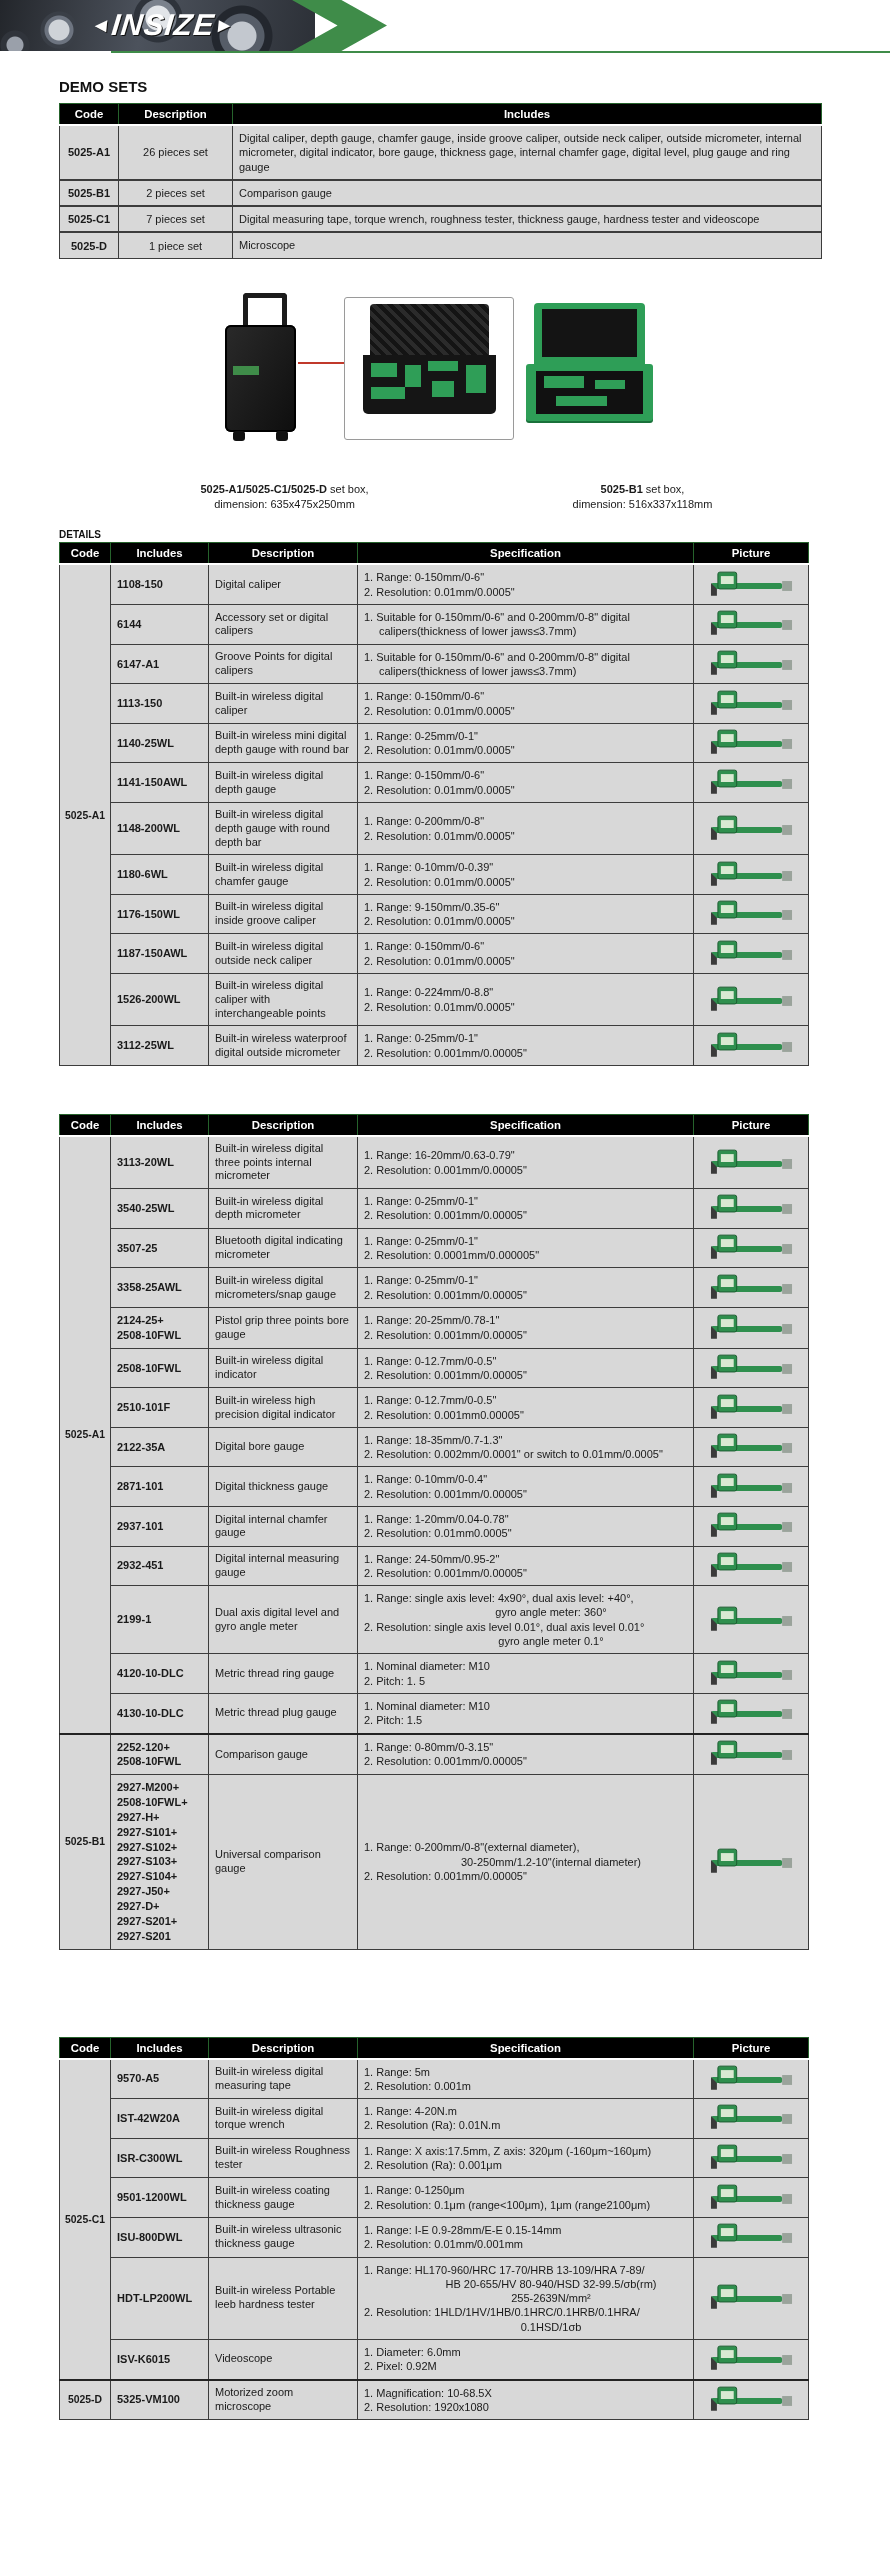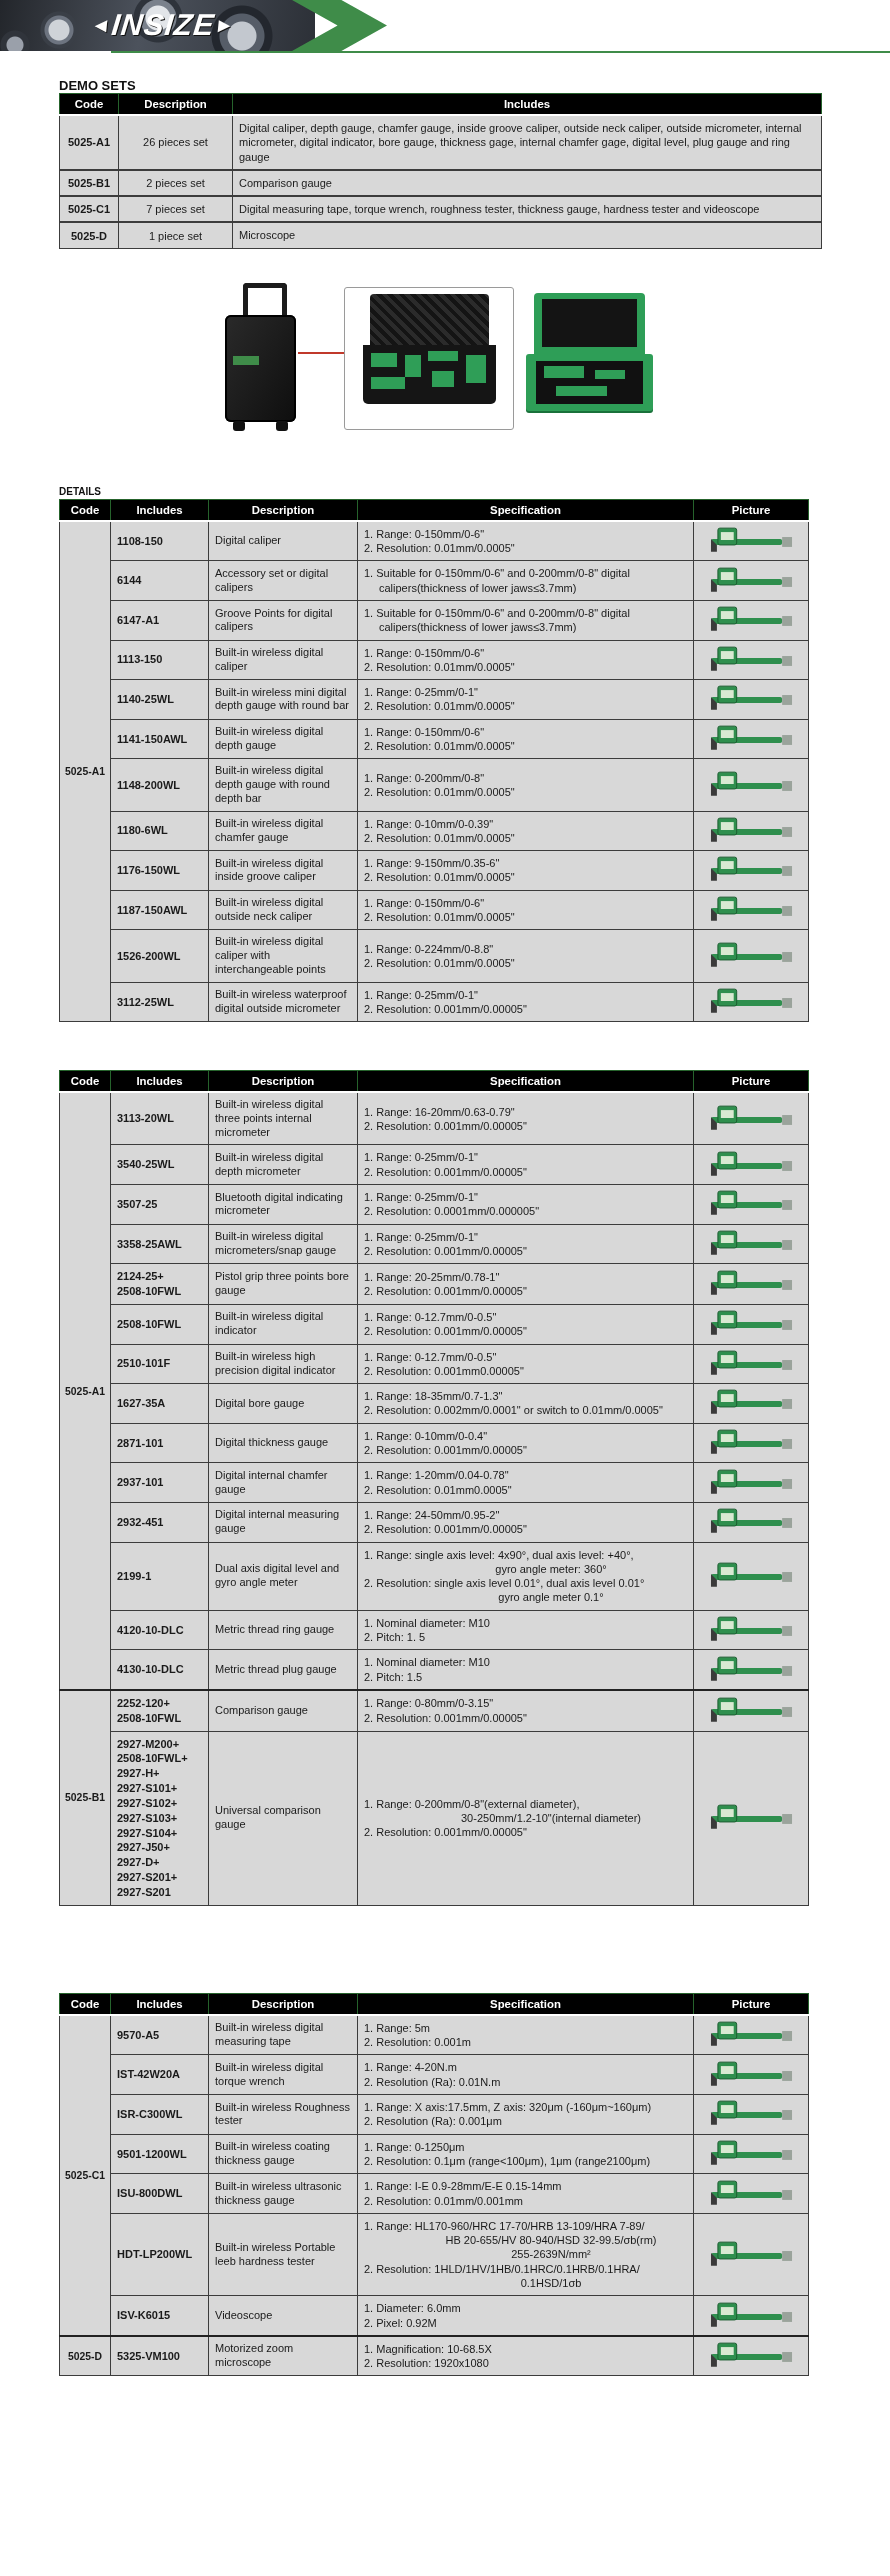--- a/index.html
+++ b/index.html
@@ -15,21 +15,21 @@
       radial-gradient(circle at 15px 45px, #9aa0aa 0 8px, #30343b 9px 14px, transparent 15px),
       linear-gradient(100deg,#23262b 0%,#4c525c 45%,#2c3037 100%);}
   .hdr-chev{position:absolute;left:292px;top:0;width:95px;height:51px;background:#3f8c49;
     clip-path:polygon(0 0,52% 0,100% 50%,52% 100%,0 100%,48% 50%);}
   .logo{position:absolute;left:91px;top:8px;color:#fff;font-weight:bold;font-style:italic;
     font-size:30px;letter-spacing:1px;transform:skewX(-6deg);text-shadow:1px 1px 0 #111;}
   .logo .arr{font-size:20px;vertical-align:3px;font-style:normal;}
   .hdr-line{position:absolute;left:111px;right:0;top:51px;height:2px;background:#3f8c49;}
 
   .content{padding:0 0 0 59px;}
-  h1.demo{font-size:13px;font-weight:bold;margin:24px 0 0 0;color:#111;}
+  h1.demo{font-size:15px;font-weight:bold;margin:24px 0 8px 0;color:#111;}
   h2.details{font-size:10px;font-weight:bold;margin:18px 0 2px 0;color:#111;}
 
   
   table{border-collapse:collapse;table-layout:fixed;}
   th{background:#000000;color:#fff;font-size:11.4px;font-weight:bold;padding:4px 2px;
      border:1px solid #26632c;border-bottom:2px solid #fff;}
   td{background:#d8d8d8;border:1px solid #3c3c3c;font-size:11px;vertical-align:middle;padding:5px 6px;}
   .sets{width:762px;margin-bottom:16px;}
   .sets col.c1{width:59px}.sets col.c2{width:114px}.sets col.c3{width:589px}
   .sets td.code{font-weight:bold;text-align:center;padding:4px 2px;}
@@ -149,20 +149,30 @@
           <i></i>
         </div>
       <div class="tray">
         <b></b>
         <i style="left:18px;top:12px;width:40px;height:12px"></i>
         <i style="left:69px;top:16px;width:30px;height:9px"></i>
         <i style="left:30px;top:32px;width:51px;height:10px"></i>
       </div>
     </div>
   </div>
+  <div class="captions">
+    <div class="cap c1">
+      <div><b>5025-A1/5025-C1/5025-D</b><span> set box,</span></div>
+      <div>dimension: 635x475x250mm</div>
+    </div>
+    <div class="cap c2">
+      <div><b>5025-B1</b><span> set box,</span></div>
+      <div>dimension: 516x337x118mm</div>
+    </div>
+  </div>
 
   <h2 class="details">DETAILS</h2>
 
   <div id="details-container">
       <table class="dtl">
         <colgroup>
           <col class="c1">
           <col class="c2">
           <col class="c3">
           <col class="c4">
@@ -518,21 +528,21 @@
             <td class="pic"><span><svg width="85" height="30" viewBox="0 0 86 30">
                   <rect x="2" y="14" width="72" height="6" rx="2" fill="#2f8f4e"></rect>
                   <rect x="9" y="3" width="19" height="17" rx="2" fill="#2f8f4e" stroke="#1c5d31"></rect>
                   <rect x="12" y="7" width="13" height="8" fill="#d9e9d2"></rect>
                   <path d="M2 14 L2 27 L8 27 L8 20 Z" fill="#3a3a3a"></path>
                   <rect x="74" y="12" width="10" height="10" fill="#9aa39b"></rect>
                 </svg></span></td>
           </tr>
           <tr>
             <td class="inc">
-              <div>1627-35A</div>
+              <div>2122-35A</div>
             </td>
             <td class="desc">Digital bore gauge</td>
             <td class="spec">
               <div class="it">1. Range: 18-35mm/0.7-1.3"</div>
               <div class="it">2. Resolution: 0.002mm/0.0001" or switch to 0.01mm/0.0005"</div>
             </td>
             <td class="pic"><span><svg width="85" height="30" viewBox="0 0 86 30">
                   <rect x="2" y="14" width="72" height="6" rx="2" fill="#2f8f4e"></rect>
                   <rect x="9" y="3" width="19" height="17" rx="2" fill="#2f8f4e" stroke="#1c5d31"></rect>
                   <rect x="12" y="7" width="13" height="8" fill="#d9e9d2"></rect>

